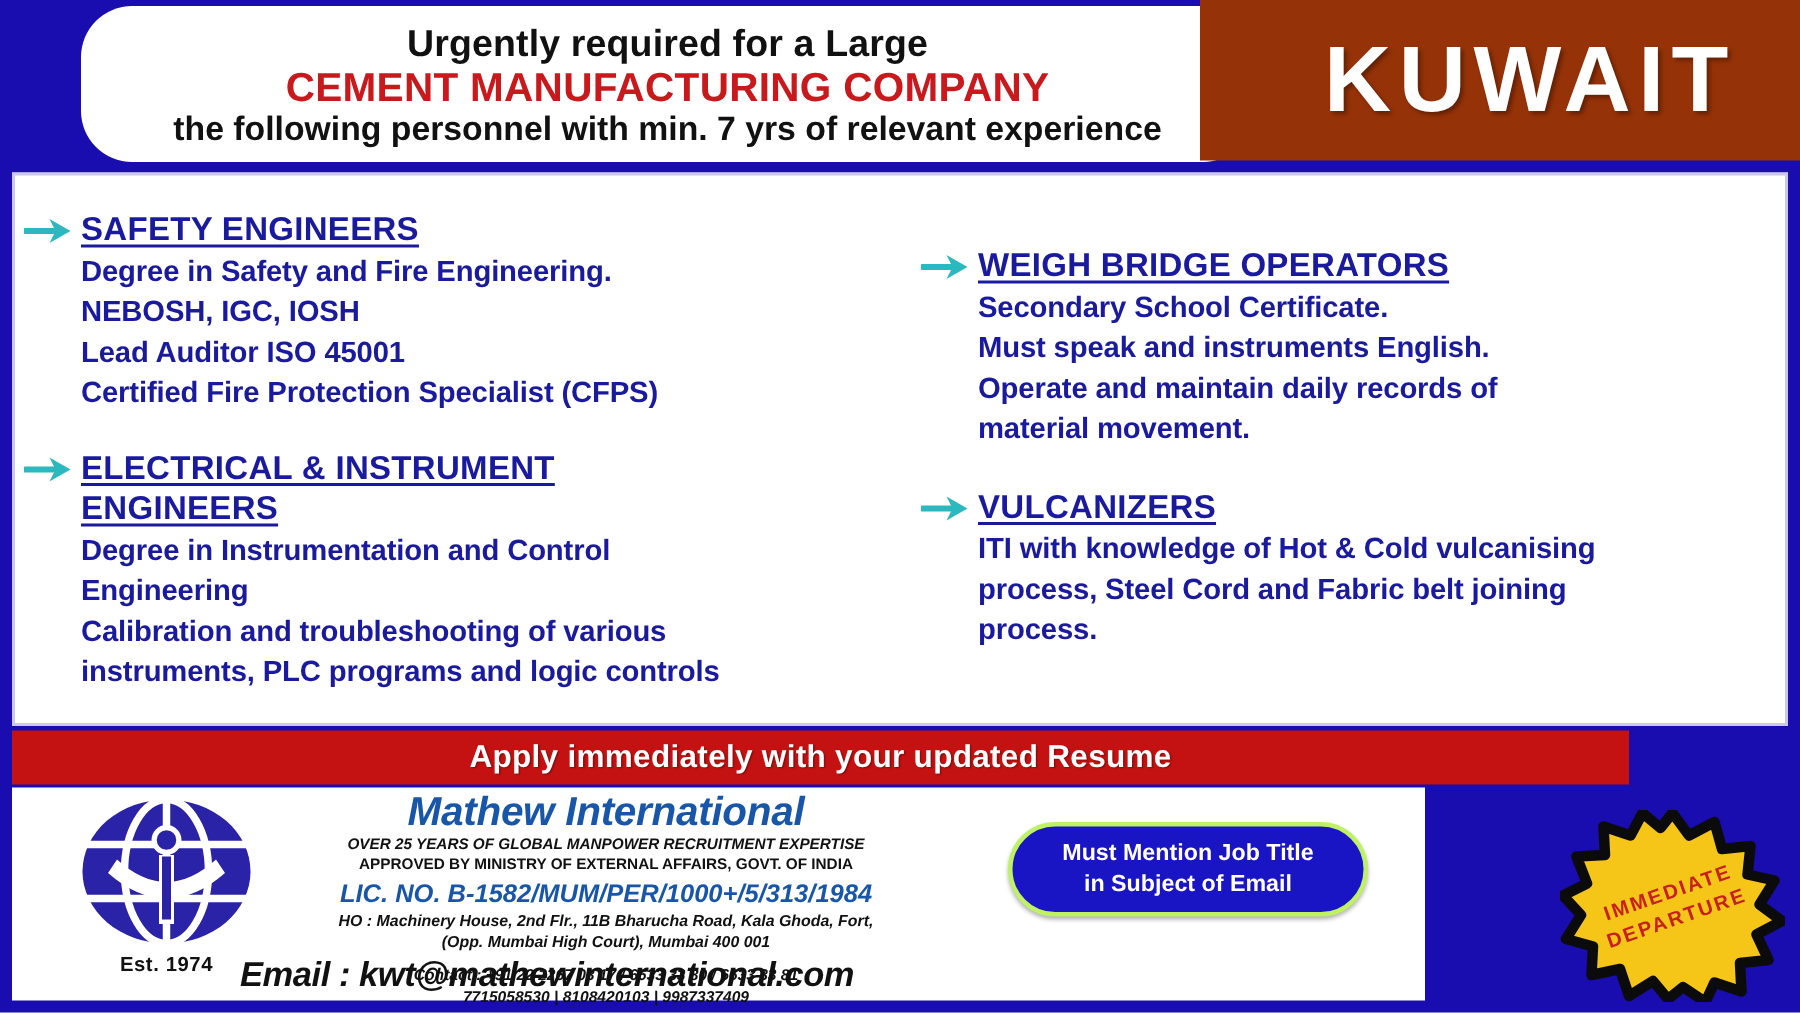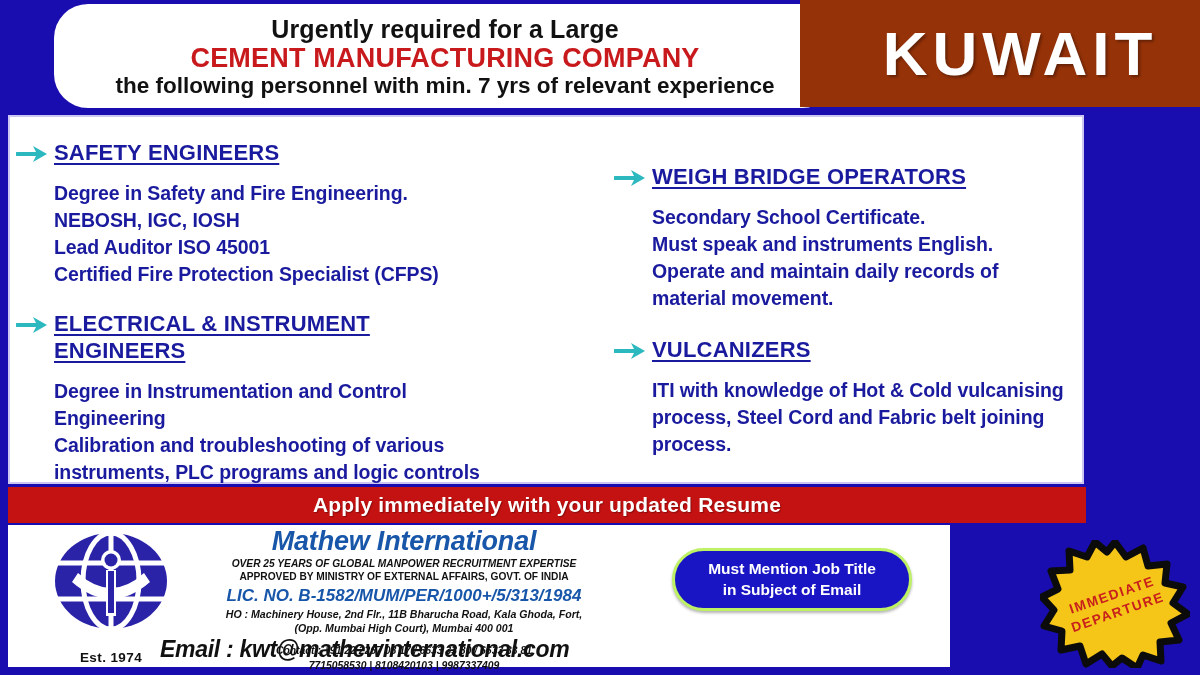--- a/index.html
+++ b/index.html
@@ -44,21 +44,21 @@
     display:flex; align-items:center; justify-content:center;
   }
   #country-label {
     color:#FFFFFF; font-size:62px; font-weight:700;
     letter-spacing:5px; line-height:1;
     text-shadow:2px 2px 3px rgba(0,0,0,.35);
   }
 
   
   #main-panel {
-    position:absolute; left:8px; top:115px; width:1076px; height:369px;
+    position:absolute; left:8px; top:115px; width:1184px; height:369px;
     background:#FFFFFF;
     border:2px solid #CBC6F2;
   }
   .col { position:absolute; top:0; }
   #col-left  { left:0px;   width:600px; }
   #col-right { left:598px; width:586px; }
 
   .job-block { position:relative; padding-left:44px; }
   .arrow-icon {
     position:absolute; left:6px; top:5px;
@@ -68,21 +68,21 @@
     font-size:22px; font-weight:700; color:#1A1A9E;
     text-decoration:underline;
     text-underline-offset:3px;
     line-height:1.24;
     letter-spacing:.2px;
     display:inline;
   }
   .job-desc {
     font-size:19.5px; font-weight:700; color:#1A1A9E;
     line-height:1.38; letter-spacing:-.1px;
-    margin-top:14px;
+    margin-top:2px;
   }
   .job-desc div { white-space:nowrap; }
 
   
   #apply-banner {
     position:absolute; left:8px; top:487px; width:1078px; height:36px;
     background:#C41111;
     display:flex; align-items:center; justify-content:center;
   }
   #apply-banner-text {
@@ -90,21 +90,21 @@
     text-shadow:1px 1px 1px rgba(0,0,0,.3);
   }
 
   
   #footer-panel {
     position:absolute; left:8px; top:525px; width:942px; height:142px;
     background:#FFFFFF;
   }
   #logo-area {
     position:absolute; left:18px; top:4px; width:170px; height:136px;
-    display:flex; flex-direction:column; align-items:center; justify-content:space-between;
+    display:flex; flex-direction:column; align-items:center; justify-content:flex-start;
   }
   #logo-mark { width:126px; height:110px; }
   #logo-est {
     font-size:13.5px; font-weight:700; color:#111111;
     letter-spacing:.4px; margin-top:-4px;
   }
 
   #company-area {
     position:absolute; left:196px; top:2px; width:400px;
     text-align:center;

